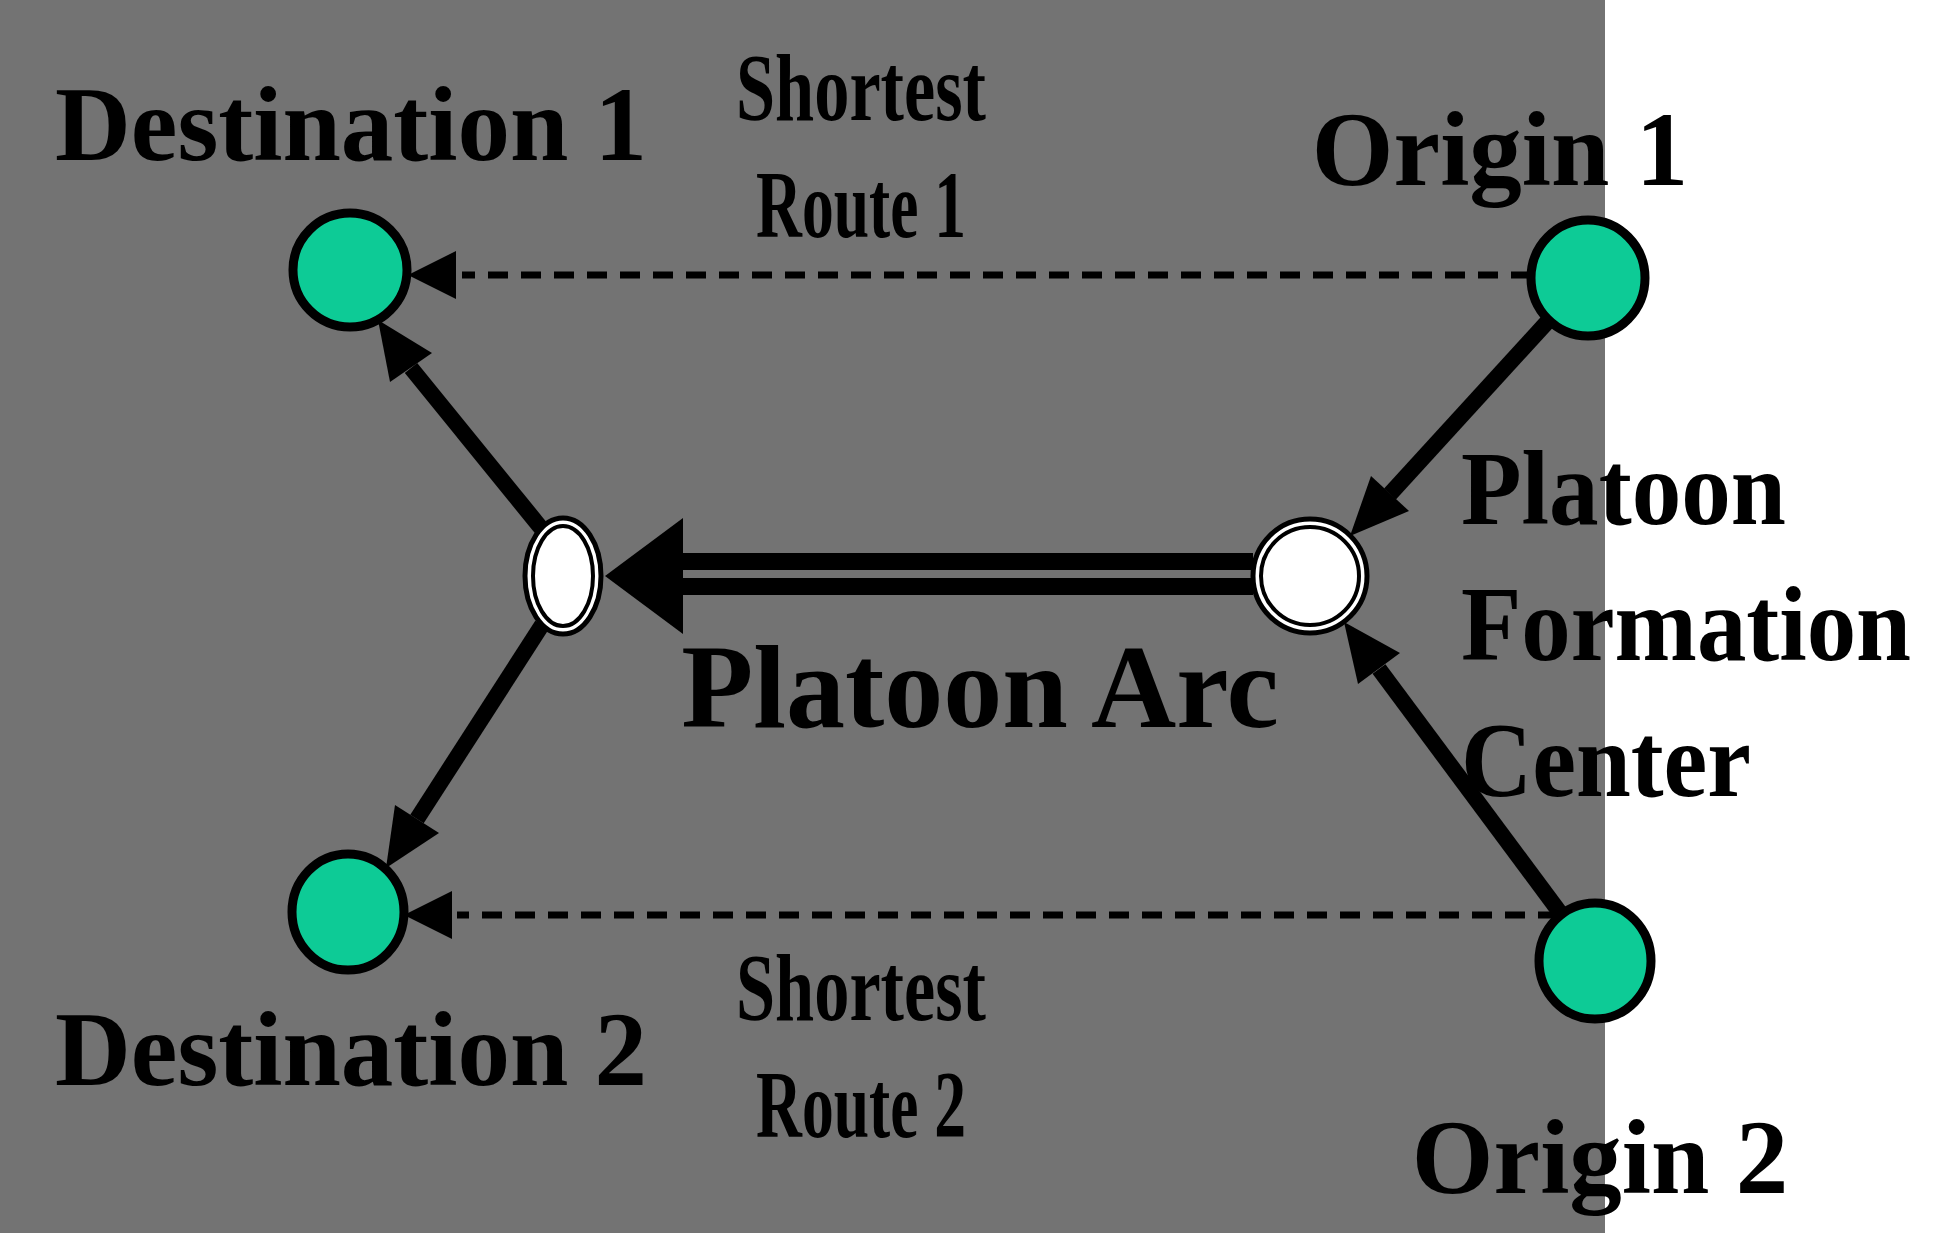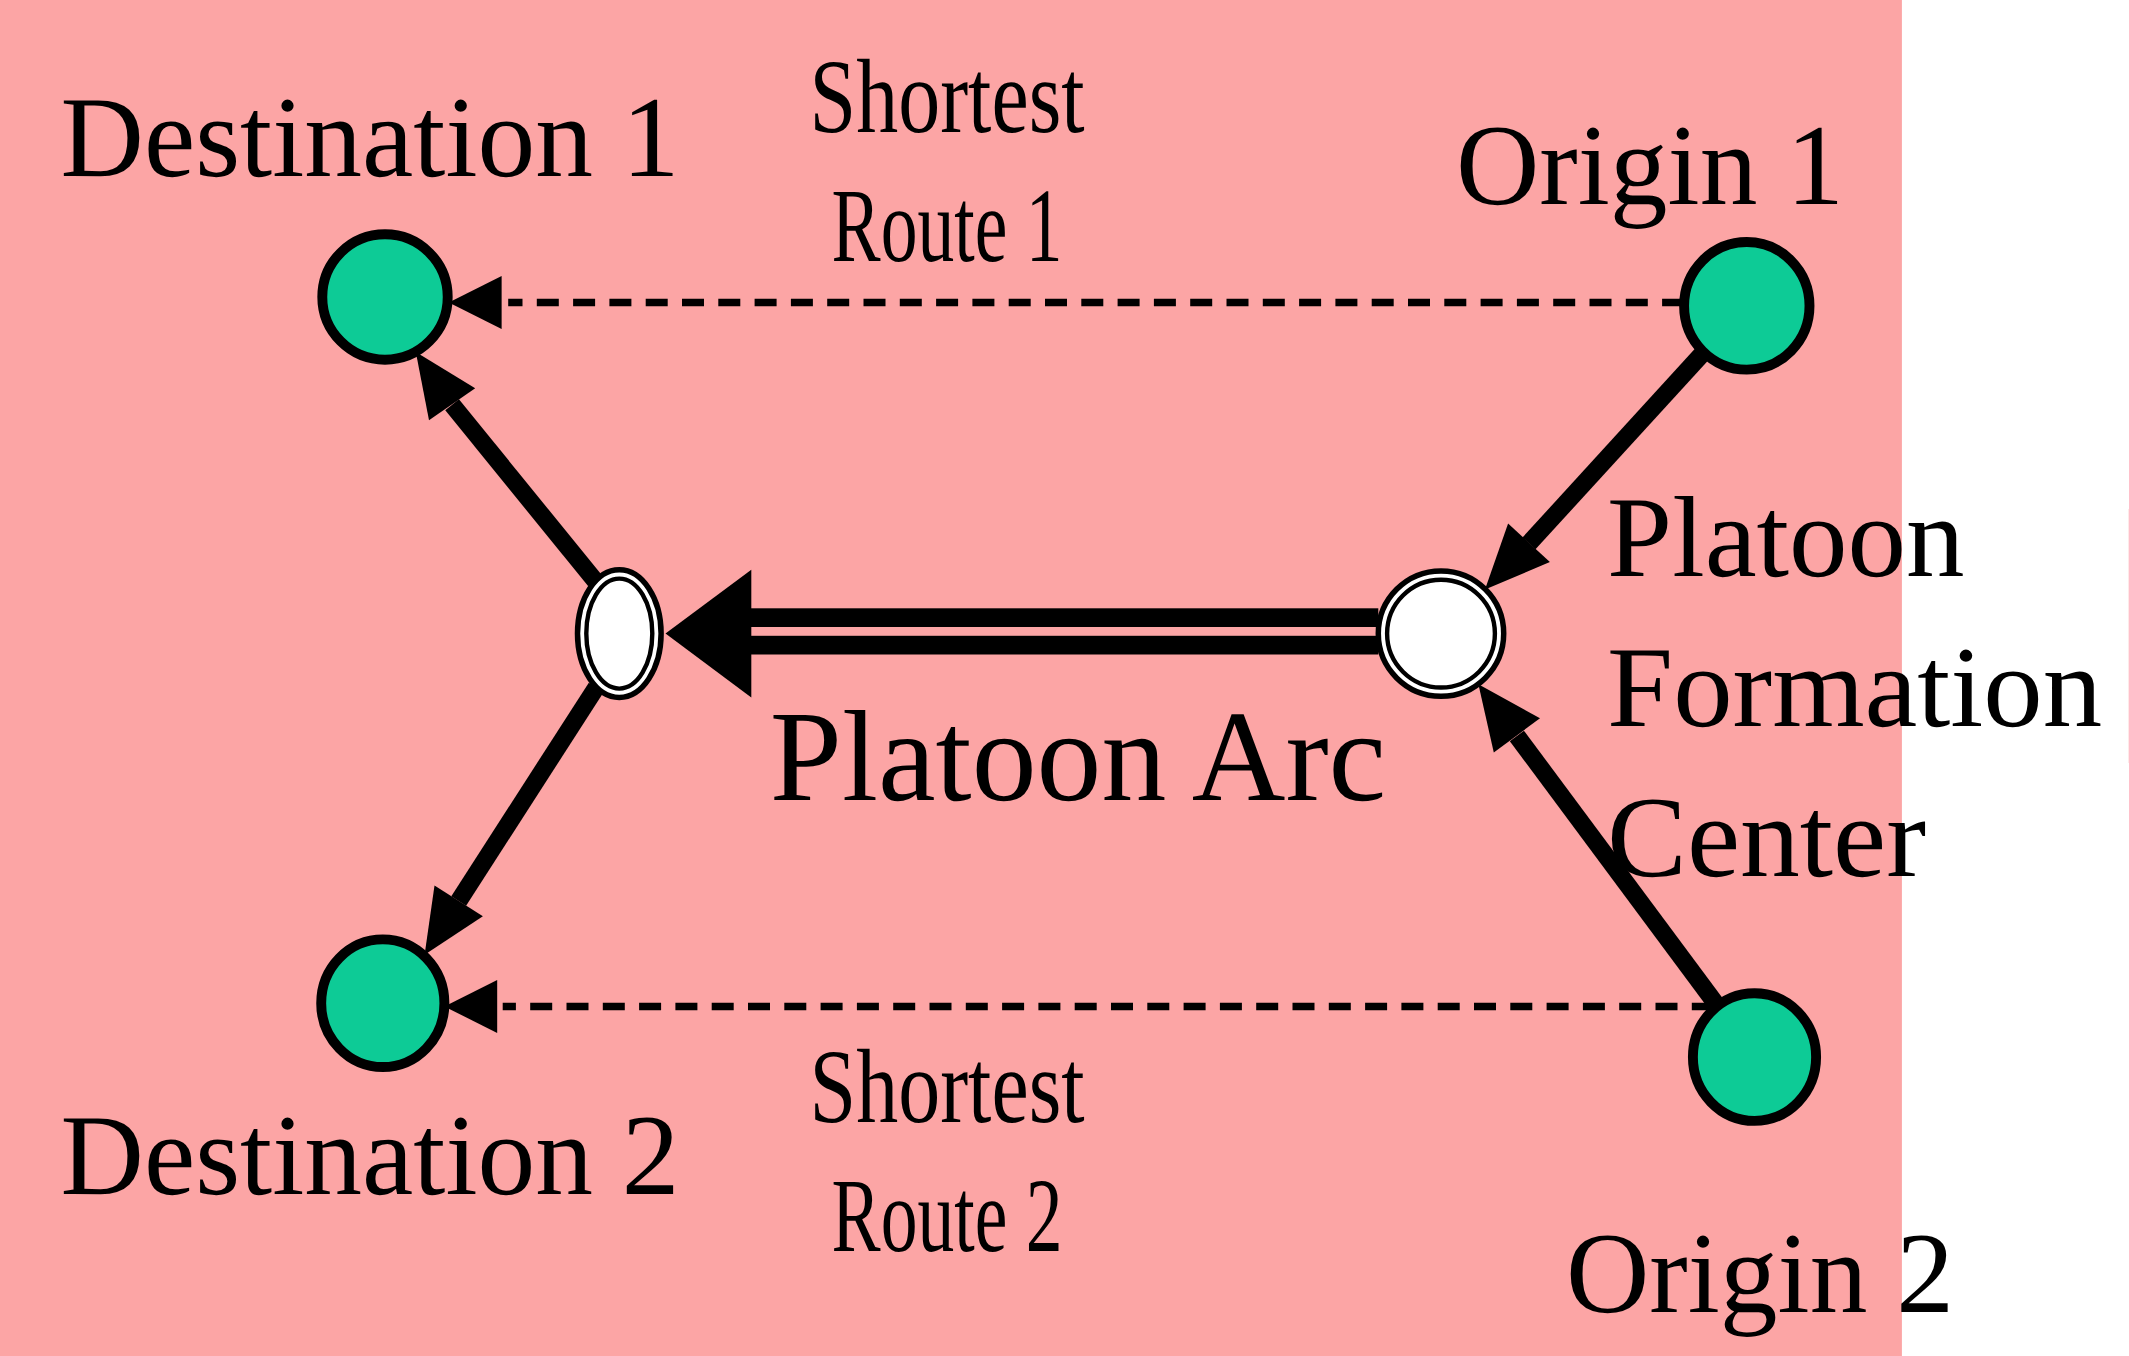--- a/index.html
+++ b/index.html
@@ -5,23 +5,24 @@
   html, body {
     margin: 0;
     padding: 0;
     background: #ffffff;
     width: 1935px;
     height: 1233px;
     overflow: hidden;
   }
   .diagram-wrap {
     position: relative;
-    width: 1729px;
+    width: 1605px;
     height: 1233px;
-    background: #fca5a5;
+    background: #737373;
+    font-weight: bold;
   }
   svg text {
     font-family: "Liberation Serif", "DejaVu Serif", serif;
     fill: #000000;
   }
   .node-label   { font-size: 105px; }
   .route-label  { font-size: 96px;  }
   .pfc-label    { font-size: 105px; }
   .arc-label    { font-size: 118px; }
   .solid-edge   { stroke: #000000; stroke-width: 16; fill: none; }

